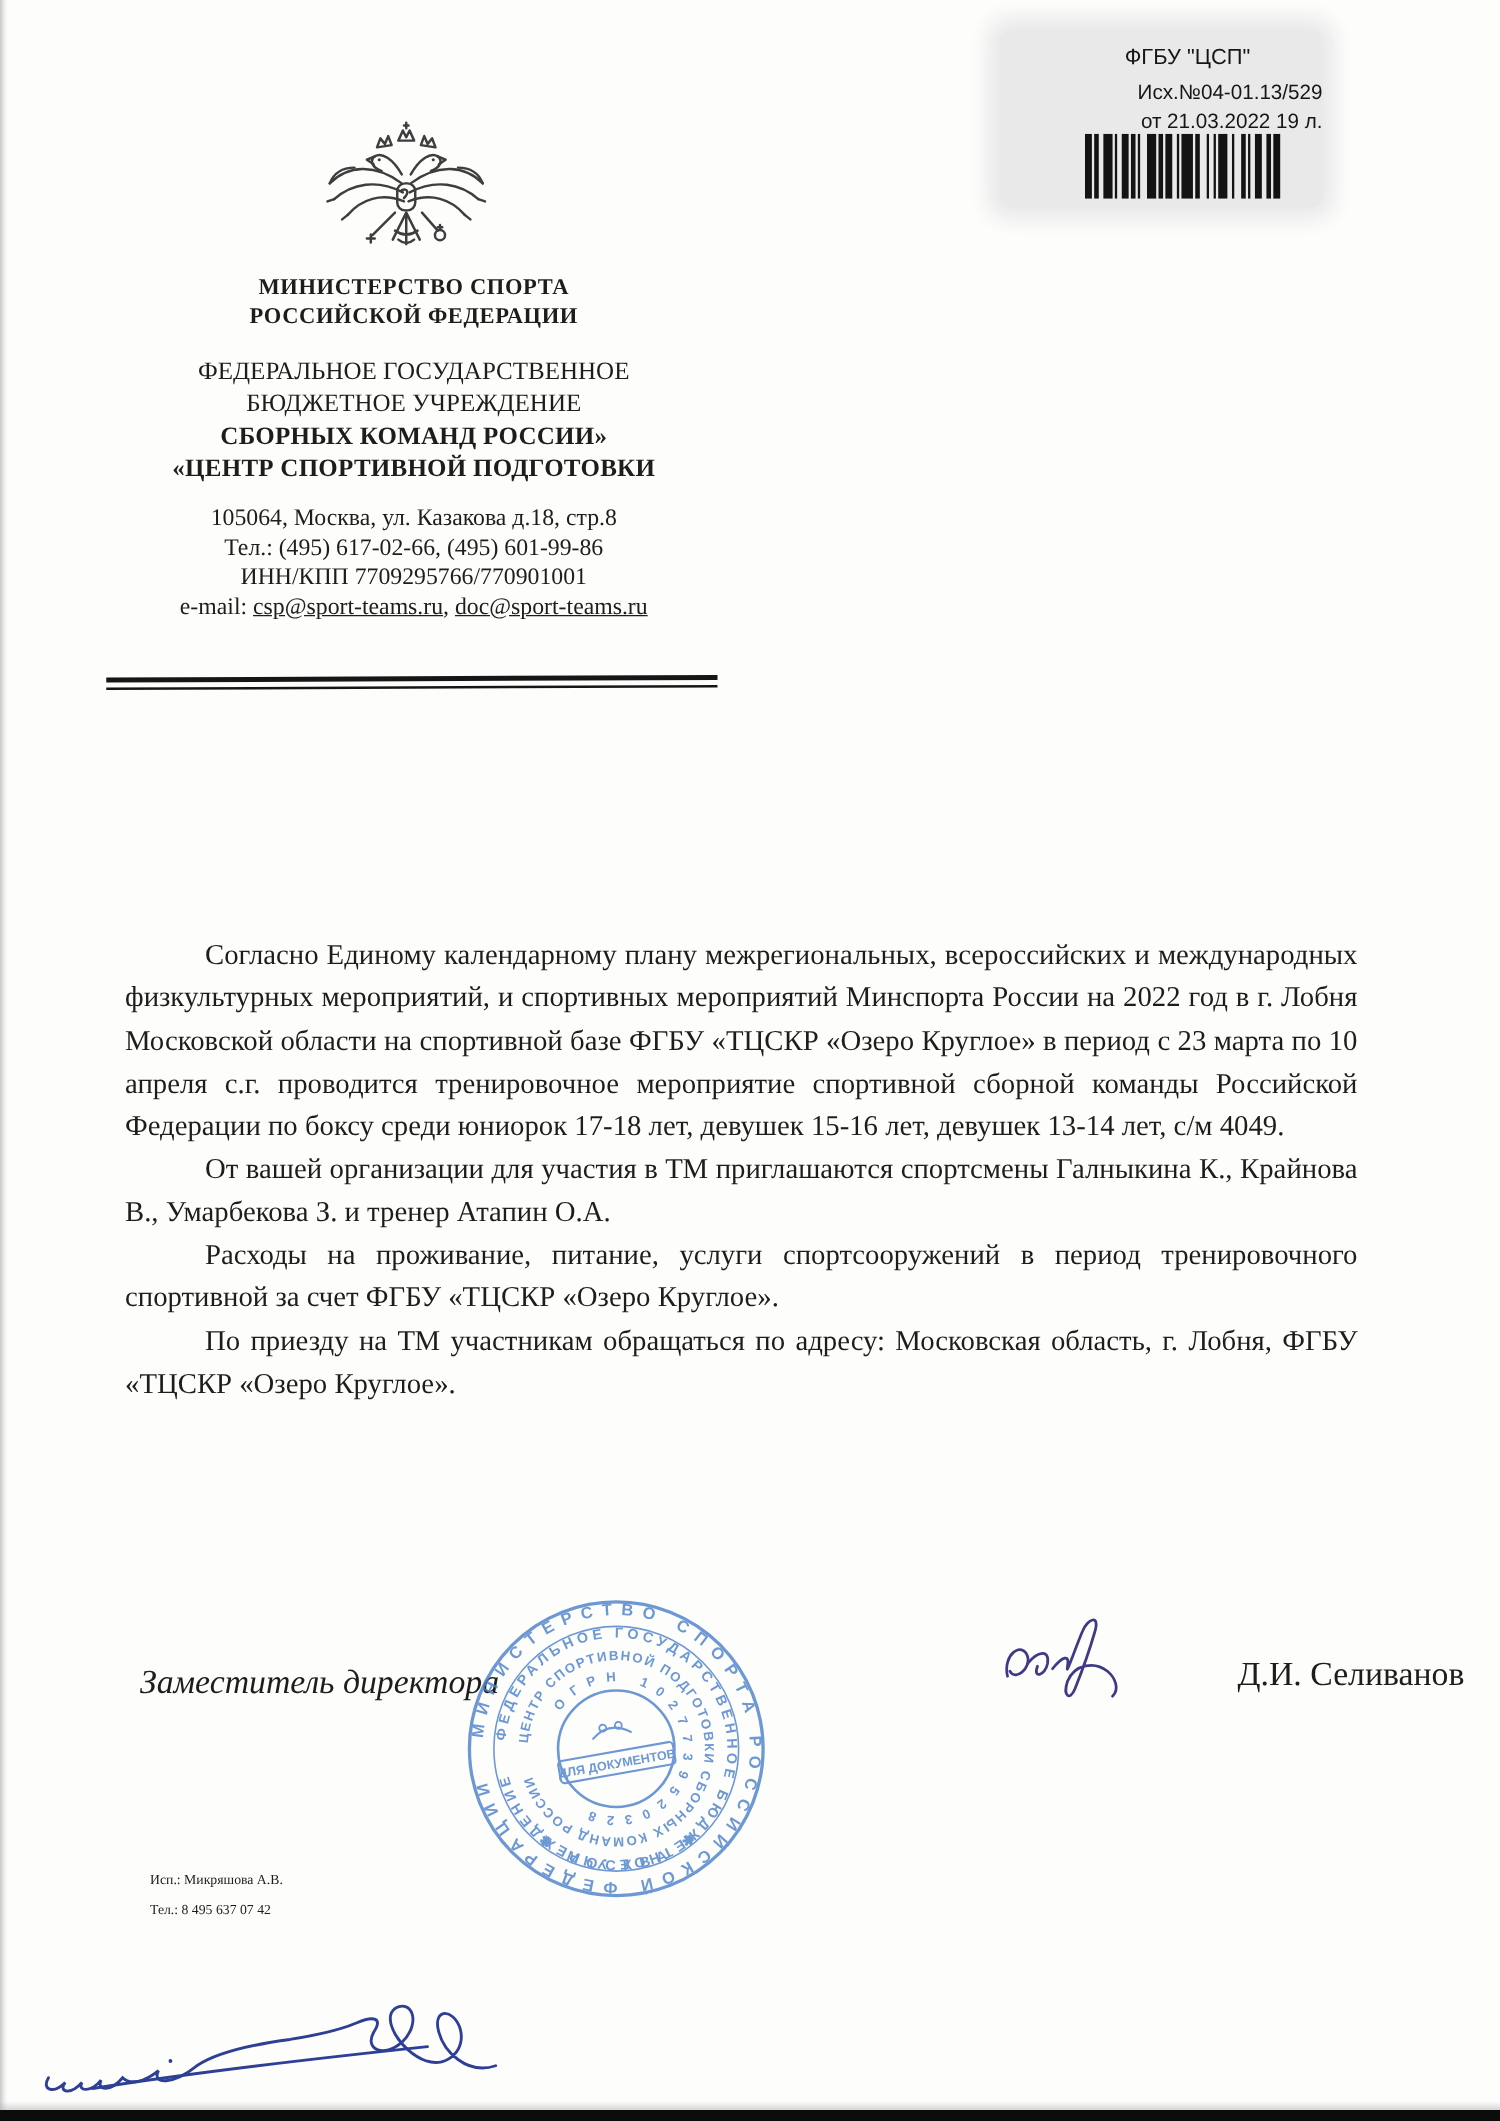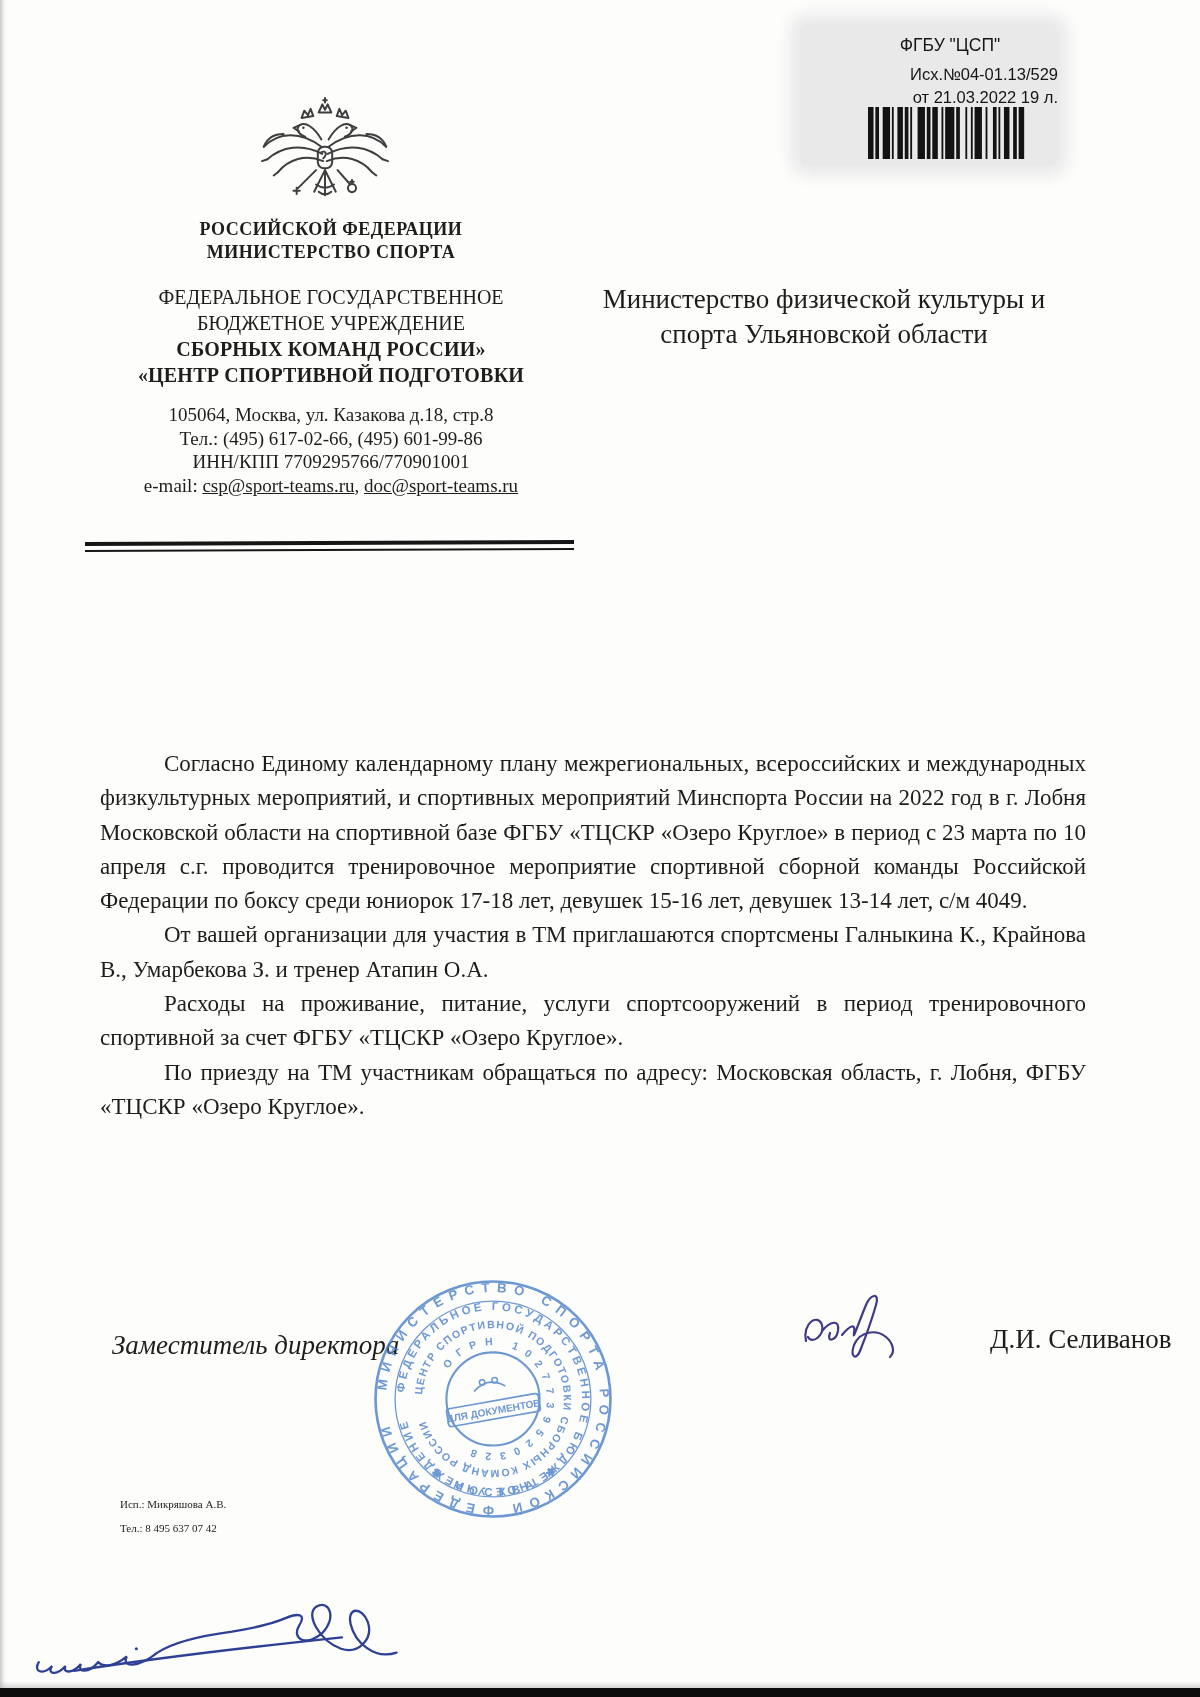--- a/index.html
+++ b/index.html
@@ -117,43 +117,39 @@
     <path d="M70,100 Q80,107 90,100"></path>
     <path d="M73,108 Q80,114 87,108"></path>
     <path d="M70,84 L50,104 M45,107 h7 M48.5,103.5 v7"></path>
     <path d="M94,84 L108,100"></path>
     <circle cx="110" cy="104" r="4.5" fill="none" stroke="#3e3e3e" stroke-width="2.2"></circle>
     <path d="M110,99 v-4 M108,97 h4"></path>
   </svg>
 
   <div class="lh">
     <div class="lh-min">
+      <div>МИНИСТЕРСТВО СПОРТА</div>
       <div>РОССИЙСКОЙ ФЕДЕРАЦИИ</div>
-      <div>МИНИСТЕРСТВО СПОРТА</div>
     </div>
     <div class="lh-org">
       <div>ФЕДЕРАЛЬНОЕ ГОСУДАРСТВЕННОЕ</div>
       <div>БЮДЖЕТНОЕ УЧРЕЖДЕНИЕ</div>
       <div class="b">СБОРНЫХ КОМАНД РОССИИ»</div>
       <div class="b">«ЦЕНТР СПОРТИВНОЙ ПОДГОТОВКИ</div>
     </div>
     <div class="lh-contacts">
       <div>105064, Москва, ул. Казакова д.18, стр.8</div>
       <div>Тел.: (495) 617-02-66, (495) 601-99-86</div>
       <div>ИНН/КПП 7709295766/770901001</div>
       <div><span>e-mail: </span><span class="u">csp@sport-teams.ru</span><span>, </span><span class="u">doc@sport-teams.ru</span></div>
     </div>
   </div>
   <div class="rule rule1"></div>
   <div class="rule rule2"></div>
 
-  <div class="recipient">
-    <div>Министерство физической культуры и</div>
-    <div>спорта Ульяновской области</div>
-  </div>
 
   <div class="body-text">
     <p>Согласно Единому календарному плану межрегиональных, всероссийских и международных физкультурных мероприятий, и спортивных мероприятий Минспорта России на 2022 год в г. Лобня Московской области на спортивной базе ФГБУ «ТЦСКР «Озеро Круглое» в период с 23 марта по 10 апреля с.г. проводится тренировочное мероприятие спортивной сборной команды Российской Федерации по боксу среди юниорок 17-18 лет, девушек 15-16 лет, девушек 13-14 лет, с/м 4049.</p>
     <p>От вашей организации для участия в ТМ приглашаются спортсмены Галныкина К., Крайнова В., Умарбекова З. и тренер Атапин О.А.</p>
     <p>Расходы на проживание, питание, услуги спортсооружений в период тренировочного спортивной за счет ФГБУ «ТЦСКР «Озеро Круглое».</p>
     <p>По приезду на ТМ участникам обращаться по адресу: Московская область, г. Лобня, ФГБУ «ТЦСКР «Озеро Круглое».</p>
   </div>
 
   <div class="sign-position">Заместитель директора</div>
   <div class="sign-name">Д.И. Селиванов</div>

